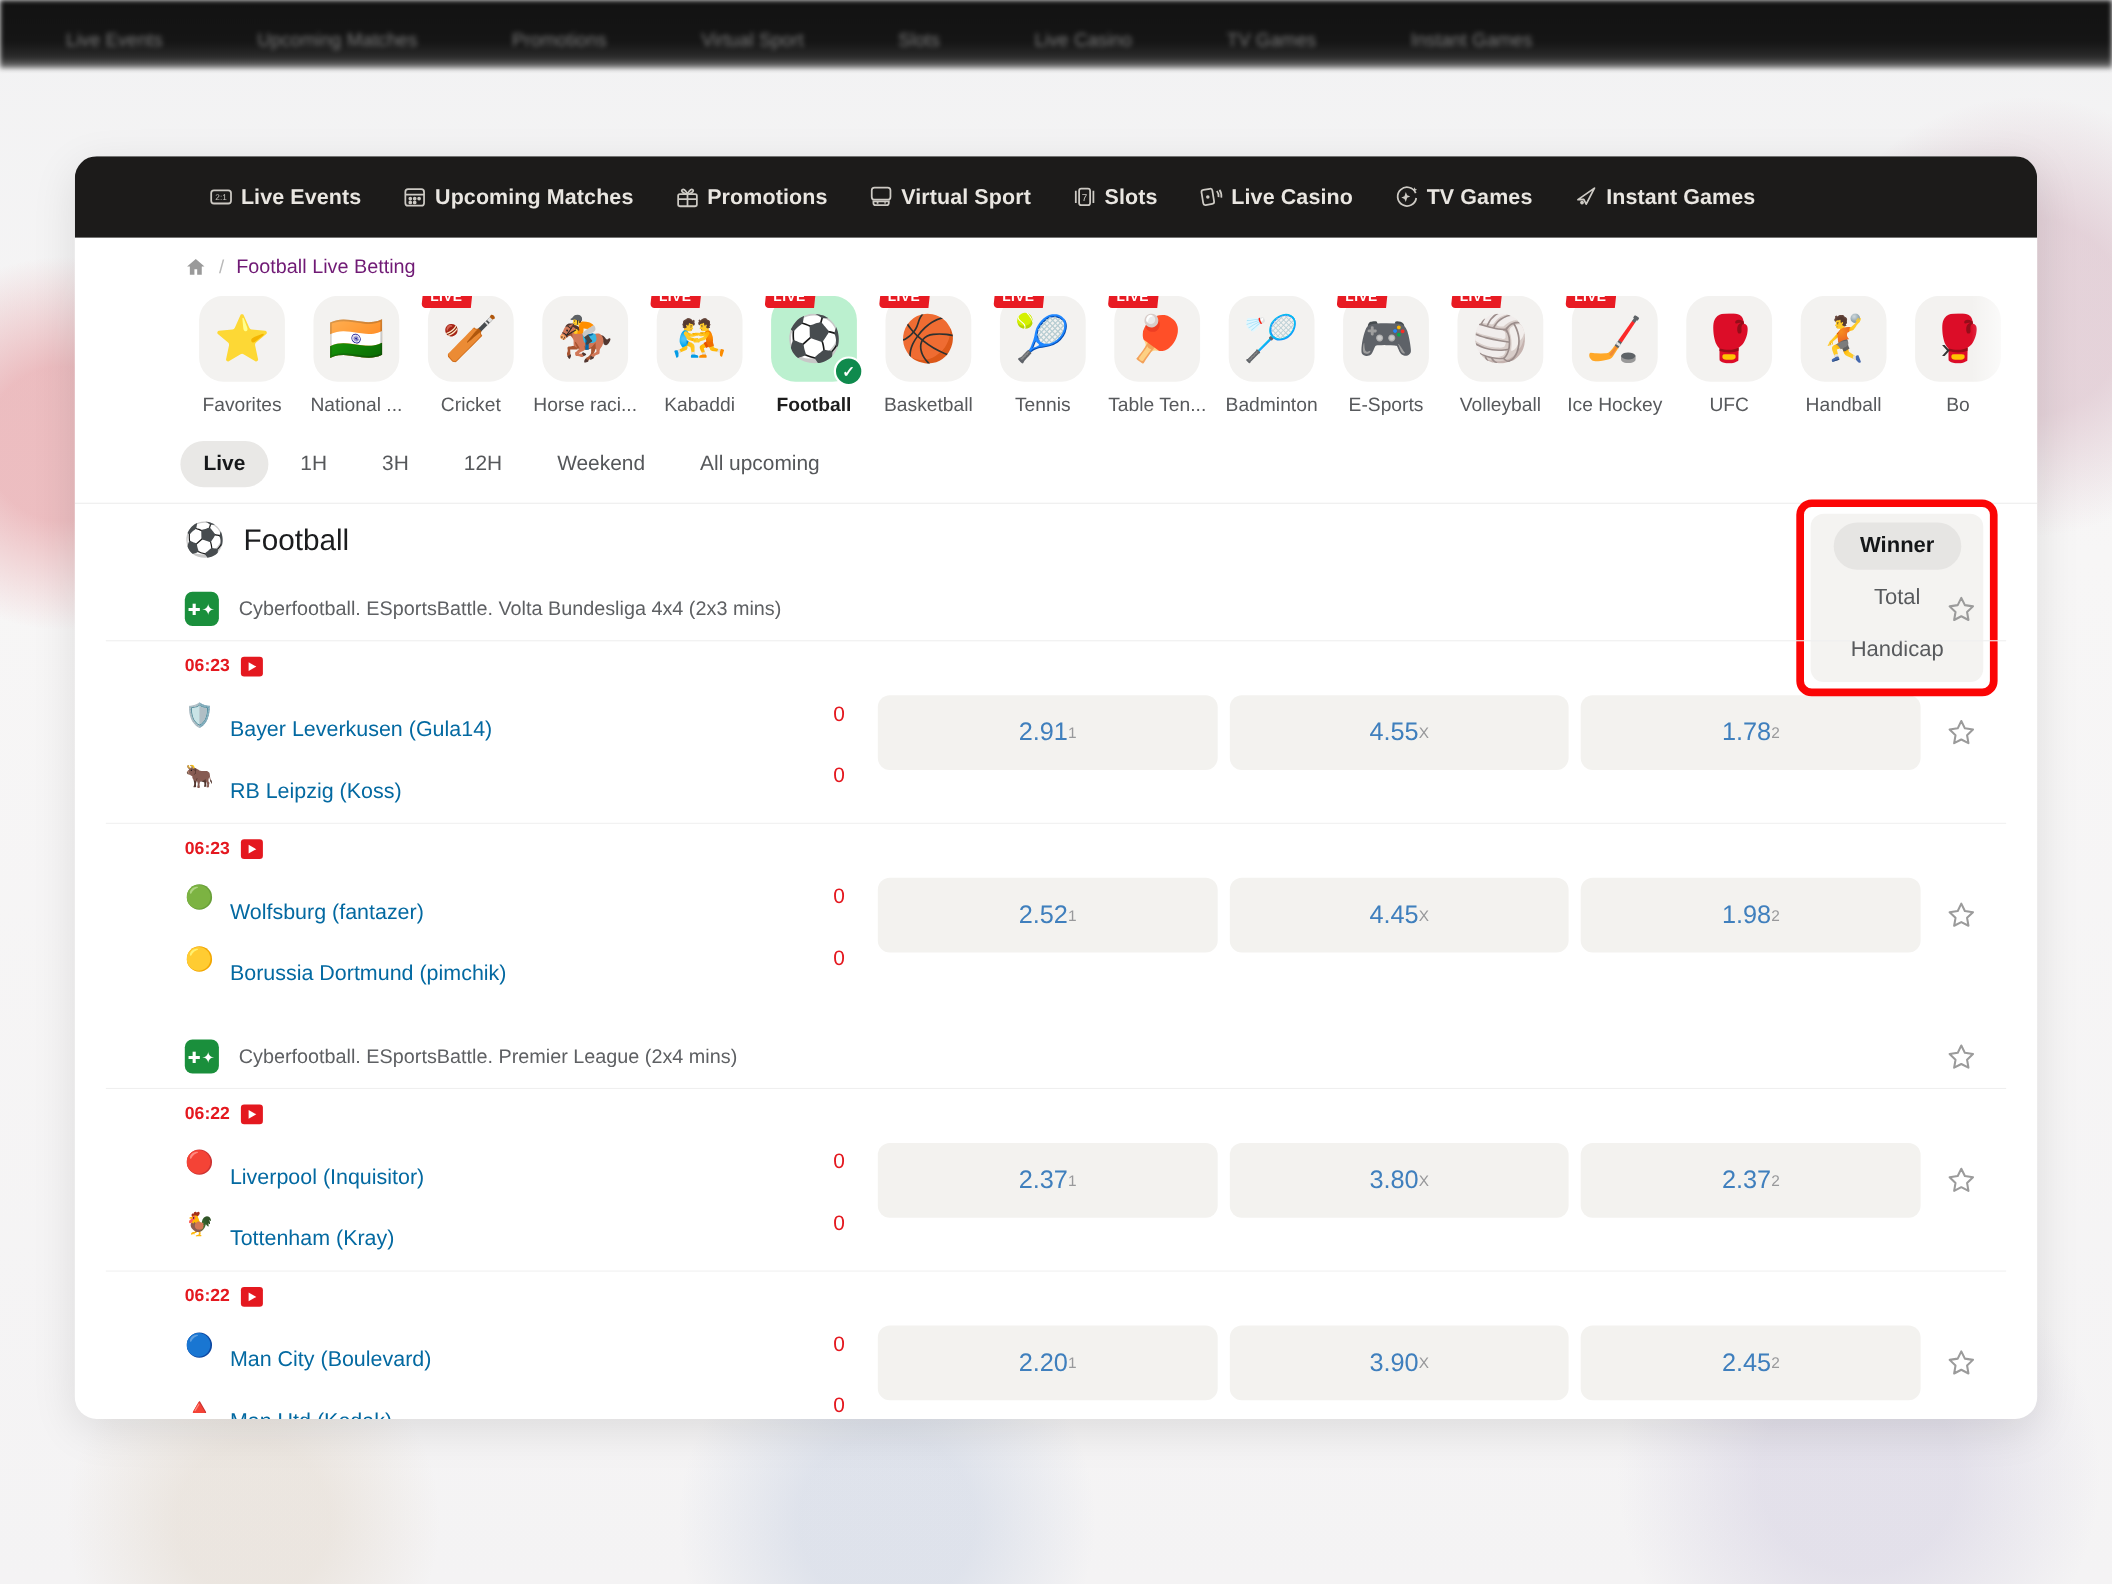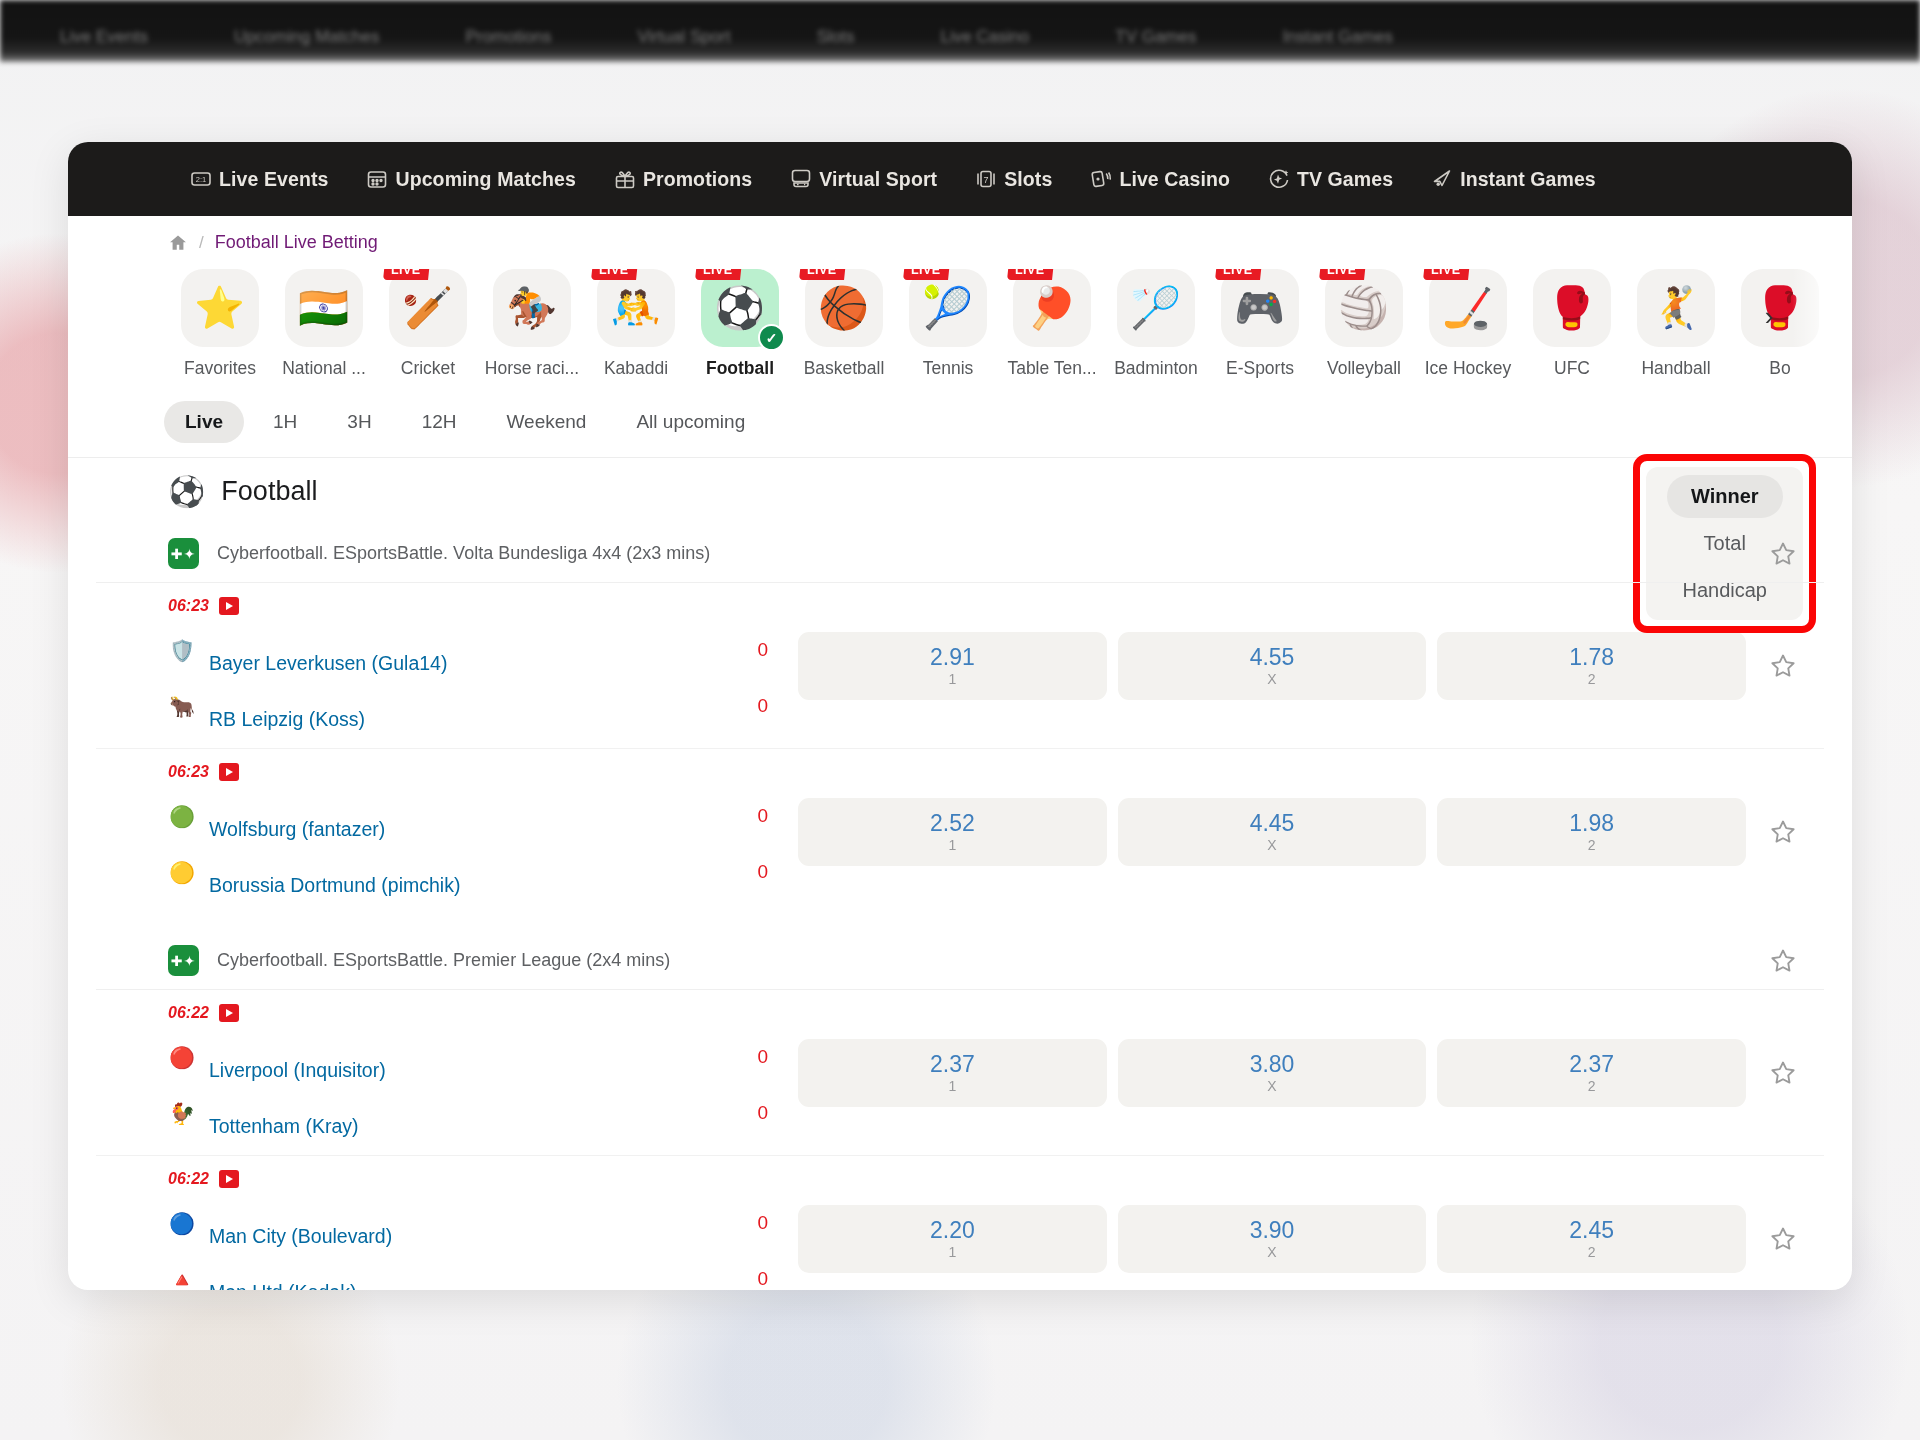--- a/index.html
+++ b/index.html
@@ -145,36 +145,36 @@
   .lg-name { font-size: 18px; color: #5e6063; flex: 1; }
   .star {
     width: 30px; height: 30px; color: #9b9b9b; cursor: pointer;
     display: flex; align-items: center; justify-content: center;
   }
   .star svg { display: block; }
 
   .match { display: flex; align-items: center; padding: 14px 26px 14px 72px; border-bottom: 1px solid #f1f1f1; }
   .match:last-child { border-bottom: none; }
   .m-left { width: 600px; flex: 0 0 600px; }
-  .m-time { display: flex; align-items: center; gap: 10px; margin-bottom: 7px; font-style: italic; }
+  .m-time { display: flex; align-items: center; gap: 10px; margin-bottom: 7px; }
   .m-clock { color: #e4181f; font-size: 16px; font-weight: 700; }
   .m-play {
     width: 20px; height: 18px; background: #e4181f; border-radius: 3px;
     display: flex; align-items: center; justify-content: center;
   }
   .m-play i { width: 0; height: 0; border-left: 7px solid #fff; border-top: 4.5px solid transparent; border-bottom: 4.5px solid transparent; margin-left: 2px; }
   .team { display: flex; align-items: center; gap: 13px; padding: 3px 0; }
   .t-logo { width: 28px; height: 28px; flex: 0 0 28px; display: flex; align-items: center; justify-content: center; font-size: 21px; line-height: 1; }
   .t-name { font-size: 19.5px; color: #0369a1; flex: 1; margin-top: 27px; }
   .t-score { color: #e4181f; font-size: 19px; width: 34px; text-align: right; }
 
   .odds { display: flex; gap: 11px; flex: 1; margin-left: 30px; }
   .odd {
     flex: 1; height: 68px; border-radius: 11px; background: #f3f2ef;
-    display: flex; flex-direction: column; align-items: center; justify-content: center;
+    display: flex; align-items: center; justify-content: center;
     cursor: pointer;
   }
   .odd-v { font-size: 23px; color: #3f7fbd; font-weight: 400; line-height: 1.15; }
   .odd-l { font-size: 14px; color: #98999b; }
   .m-star { width: 52px; flex: 0 0 52px; display: flex; justify-content: flex-end; }
 </style>
 </head>
 <body>
 
 <div class="page-bg"></div>

